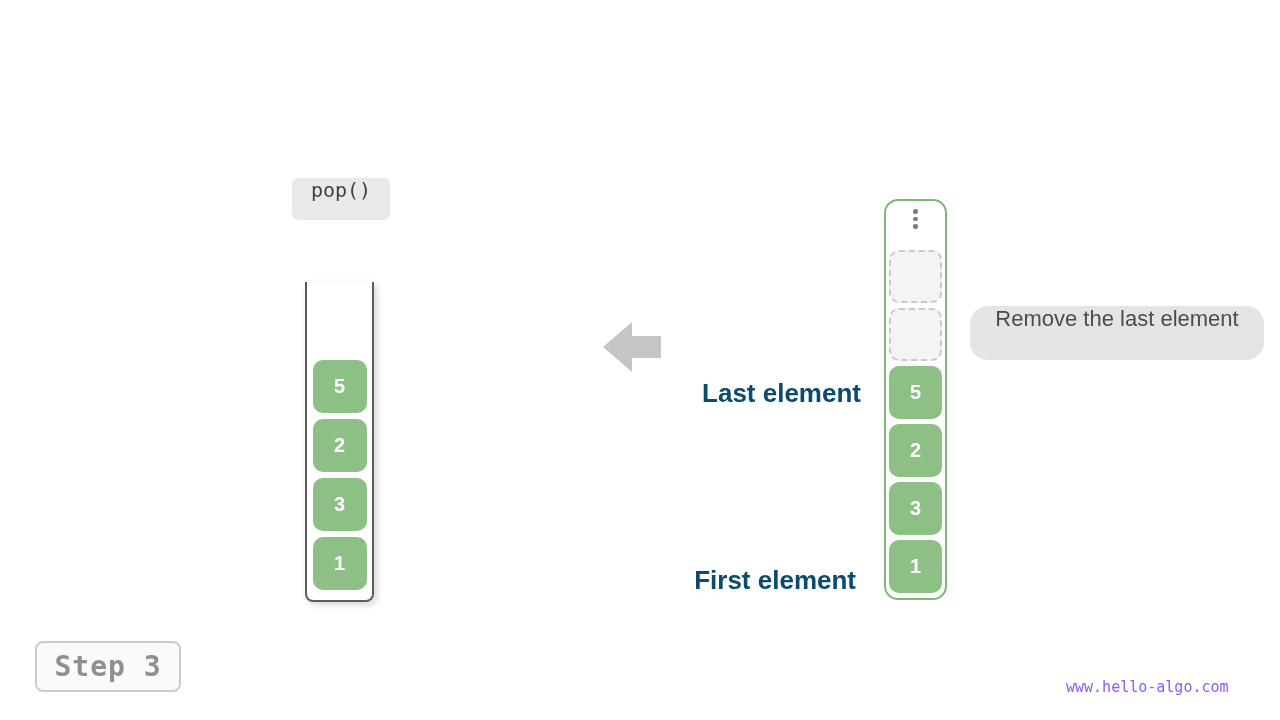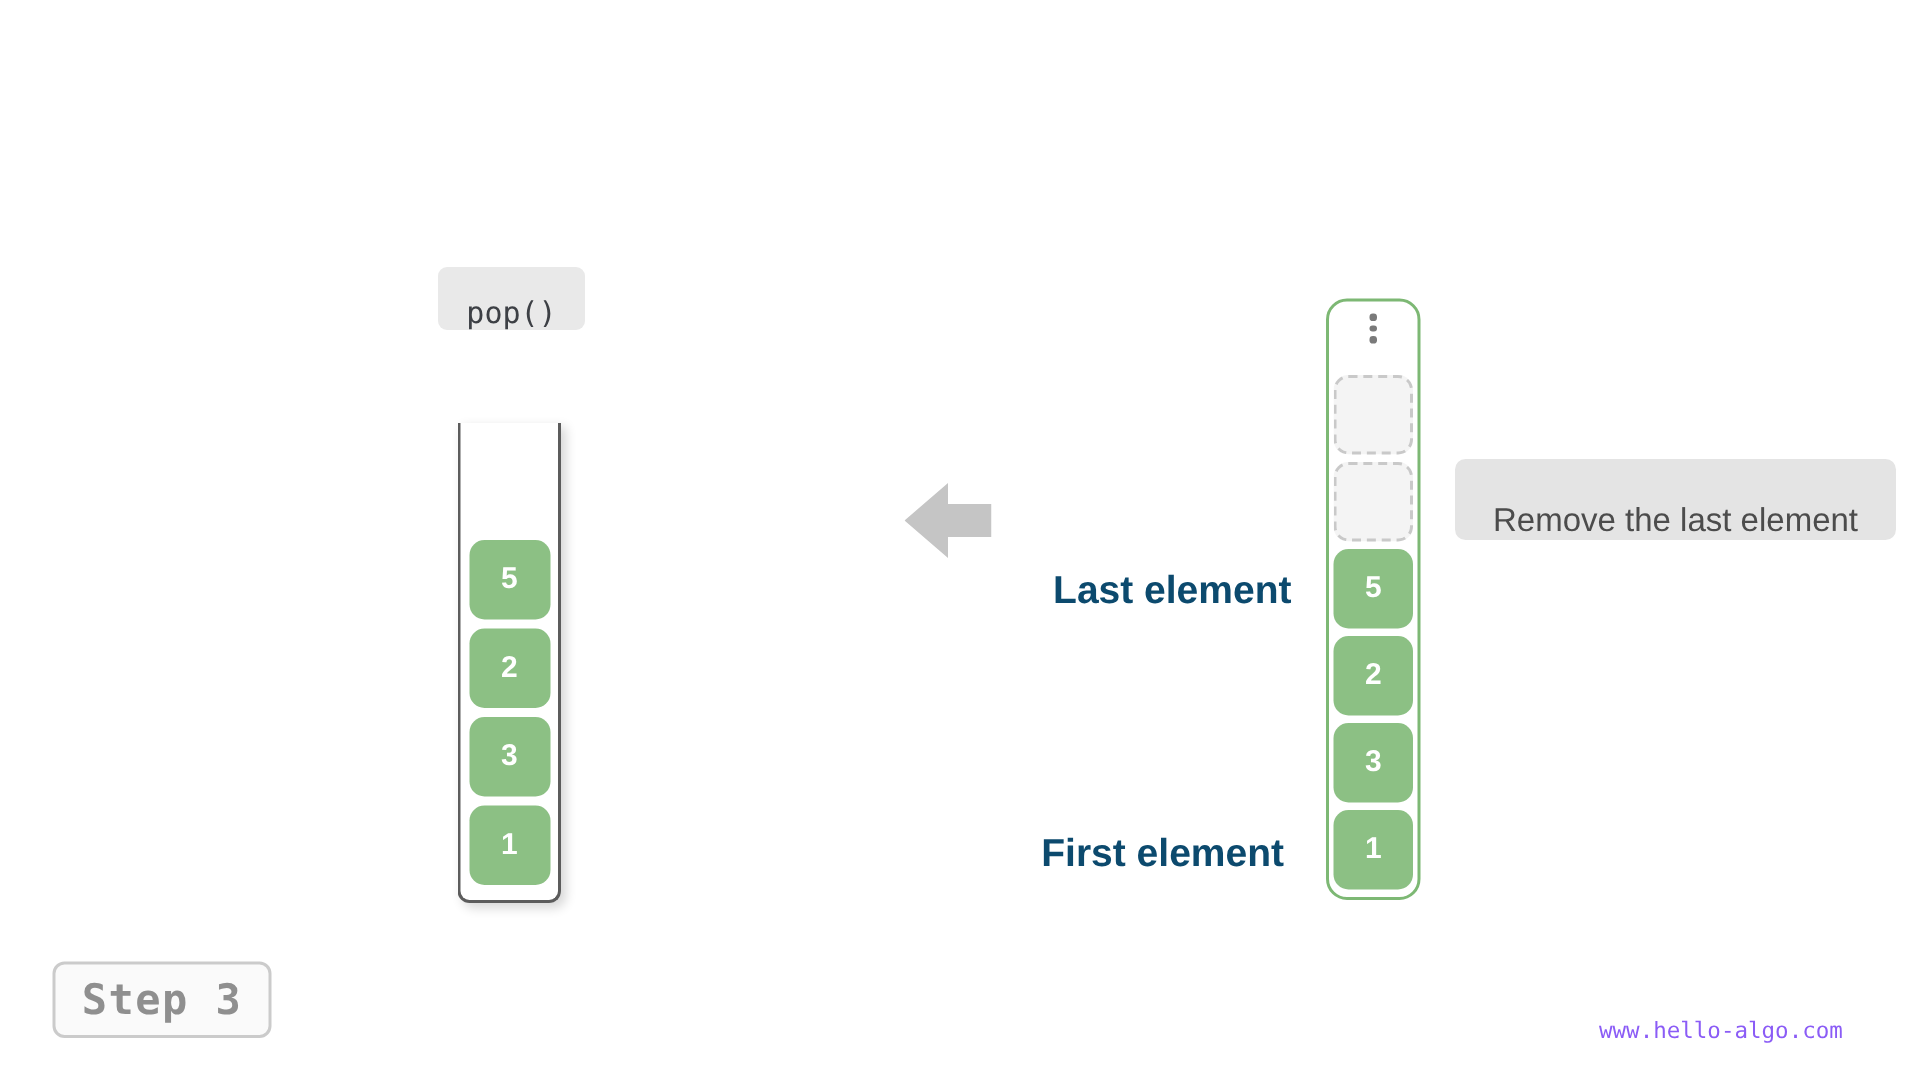--- a/index.html
+++ b/index.html
@@ -13,21 +13,21 @@
     font-family: "Liberation Sans", sans-serif;
   }
 
   
   .op-label {
     position: absolute;
     left: 292px; top: 178px;
     width: 98px; height: 42px;
     background: #e9e9e9;
     border-radius: 6px;
-    display: flex; align-items: flex-end; justify-content: center;
+    display: flex; align-items: flex-start; justify-content: center;
     font-family: "DejaVu Sans Mono", "Liberation Mono", monospace;
     font-size: 20px;
     color: #3d4045;
   }
 
   
   .stack-view {
     position: absolute;
     left: 305px; top: 282px;
     width: 69px; height: 320px;
@@ -95,36 +95,36 @@
 
   
   .anno-bold {
     position: absolute;
     font-size: 26px;
     font-weight: bold;
     color: #0c4a6e;
     white-space: nowrap;
   }
   .anno-last { right: 419px; top: 378px; }
-  .anno-first { right: 424px; top: 553px; }
+  .anno-first { right: 424px; top: 565px; }
   .caption {
     position: absolute;
     left: 440px; top: 426px; width: 400px;
     text-align: center;
     font-size: 22px;
     color: #9a9a9a;
     white-space: nowrap;
   }
   .tooltip {
     position: absolute;
     left: 970px; top: 306px;
     width: 294px; height: 54px;
     background: #e4e4e4;
-    border-radius: 7px;
-    display: flex; align-items: flex-end; justify-content: center;
+    border-radius: 18px;
+    display: flex; align-items: flex-start; justify-content: center;
     font-size: 22px;
     color: #4c4c4c;
     white-space: nowrap;
   }
 
   
   .step-badge {
     position: absolute;
     left: 35px; top: 641px;
     width: 146px; height: 51px;

